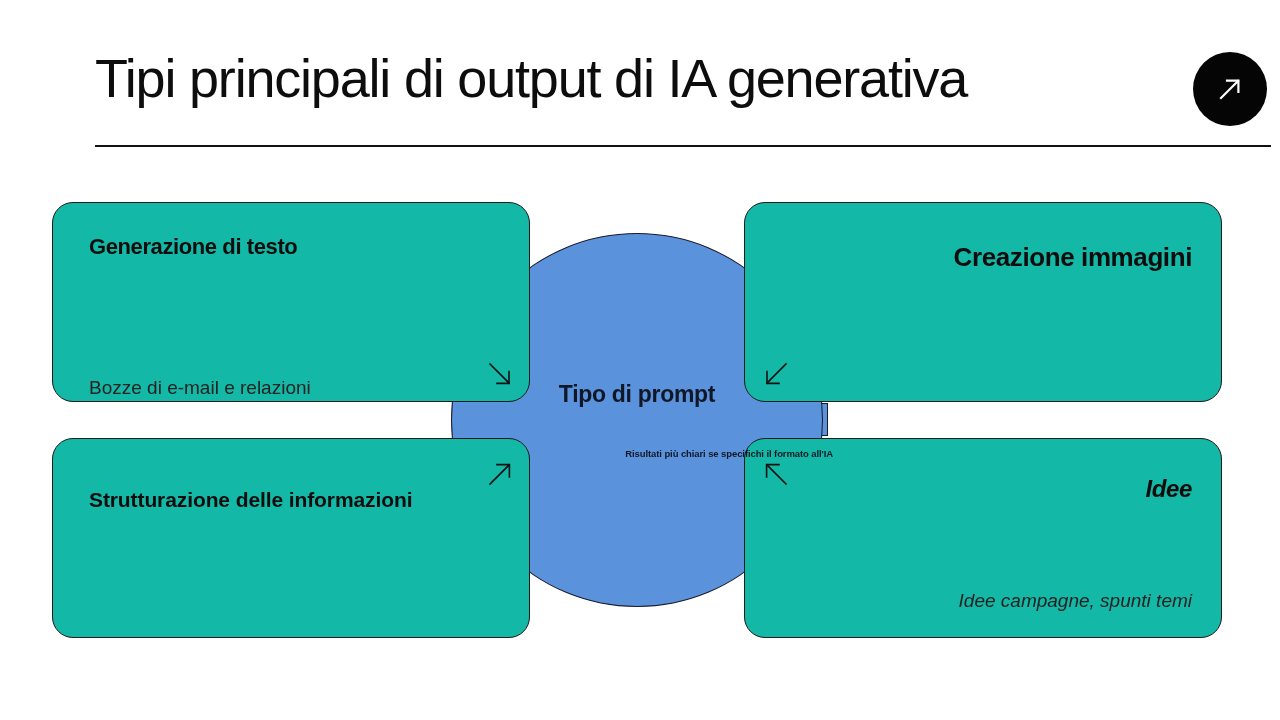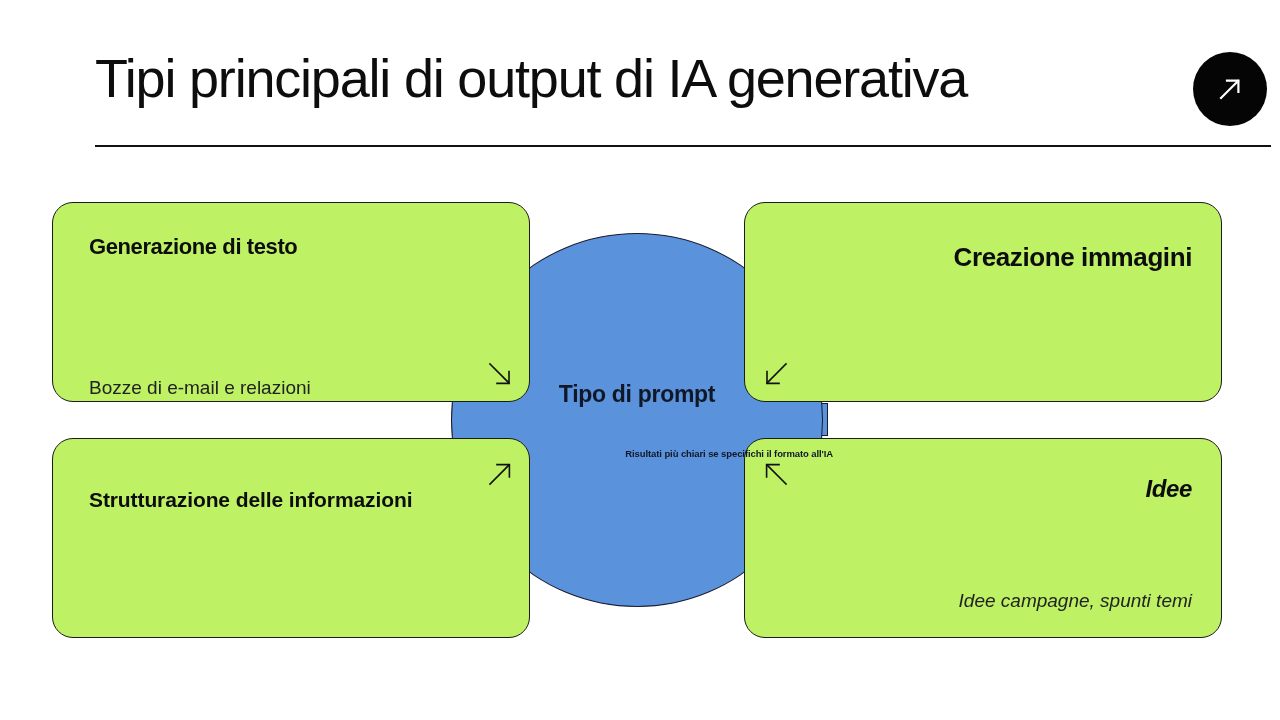--- a/index.html
+++ b/index.html
@@ -103,21 +103,21 @@
     font-size: 9.5px;
     font-weight: 700;
     letter-spacing: -0.1px;
     color: #101828;
     z-index: 4;
   }
 
   
   .card {
     position: absolute;
-    background: #bef264;
+    background: #14b8a6;
     border: 1.6px solid #1b1b1b;
     border-radius: 21px;
     z-index: 3;
   }
   .card-title {
     position: absolute;
     font-weight: 700;
     color: #0d0d0d;
     white-space: nowrap;
   }

